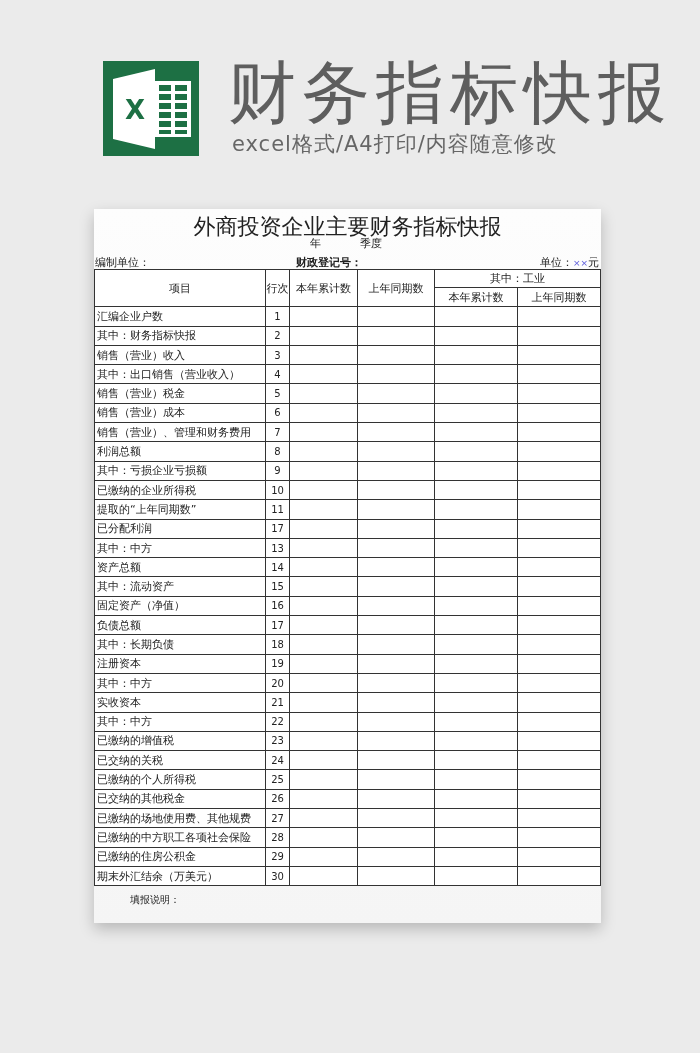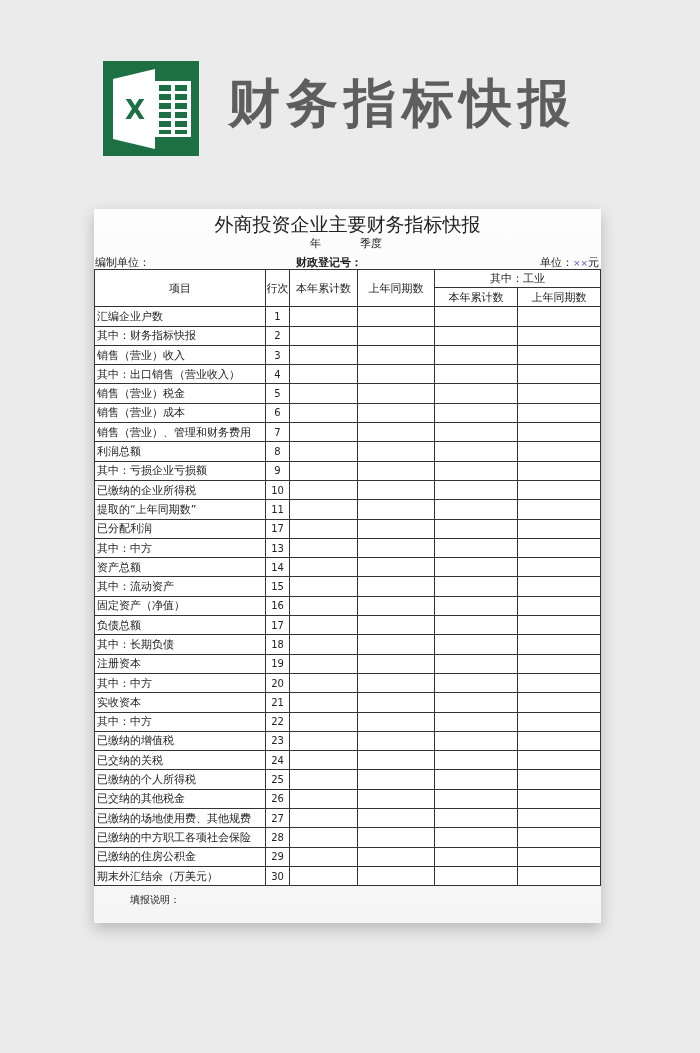--- a/index.html
+++ b/index.html
@@ -9,37 +9,37 @@
     font-family: "DejaVu Sans", "Liberation Sans", sans-serif;
     position: relative;
   }
   .banner { position: absolute; left: 0; top: 0; width: 700px; height: 200px; }
   .logo {
     position: absolute; left: 103px; top: 61px; width: 96px; height: 95px;
     background: #1d7044;
   }
   .logo svg { position: absolute; left: 0; top: 0; }
   .big-title {
-    position: absolute; left: 228px; top: 68px;
-    font-size: 52px; font-weight: bold; color: #5e5e5e; letter-spacing: 6px;
+    position: absolute; left: 228px; top: 58px;
+    font-size: 68px; font-weight: normal; color: #5e5e5e; letter-spacing: 6px;
     line-height: 70px; white-space: nowrap;
   }
   .sub-title {
     position: absolute; left: 232px; top: 130px;
     font-size: 21px; color: #666; letter-spacing: 1px; white-space: nowrap;
   }
 
   .sheet {
     position: absolute; left: 94px; top: 209px; width: 507px; height: 714px;
     background: linear-gradient(#fdfdfd, #f5f5f5);
     box-shadow: 0 6px 14px rgba(0,0,0,0.22);
   }
   .doc-title {
     position: absolute; left: 0; top: 3px; width: 507px; text-align: center;
-    font-size: 19px; color: #222; white-space: nowrap;
+    font-size: 22px; color: #222; white-space: nowrap;
   }
   .period {
     position: absolute; top: 27px; font-size: 11px; color: #222;
   }
   .meta { position: absolute; top: 46px; font-size: 11px; color: #222; white-space: nowrap; text-align: right; }
   .unit-x { color: #5a5adb; font-size: 9px; }
 
   table.grid {
     position: absolute; left: 0; top: 60px;
     border-collapse: collapse; table-layout: fixed;
@@ -79,20 +79,21 @@
           <rect x="72" y="51" width="12" height="6"></rect>
         <rect x="56" y="60" width="12" height="6"></rect>
           <rect x="72" y="60" width="12" height="6"></rect>
         <rect x="56" y="69" width="12" height="4"></rect>
           <rect x="72" y="69" width="12" height="4"></rect>
       </g>
       <text x="22" y="58" font-family="DejaVu Sans, sans-serif" font-size="26" font-weight="bold" fill="#1d7044">X</text>
     </svg>
   </div>
   <div class="big-title">财务指标快报</div>
+  <div class="sub-title">excel格式/A4打印/内容随意修改</div>
 </div>
 
 <div class="sheet">
   <div class="watermark" style="left:330px; top:180px;">包图网</div>
   <div class="watermark" style="left:190px; top:320px;">包图网</div>
   <div class="watermark" style="left:340px; top:470px;">包图网</div>
 
   <div class="doc-title">外商投资企业主要财务指标快报</div>
   <span class="period" style="left:216px;">年</span>
   <span class="period" style="left:266px;">季度</span>

